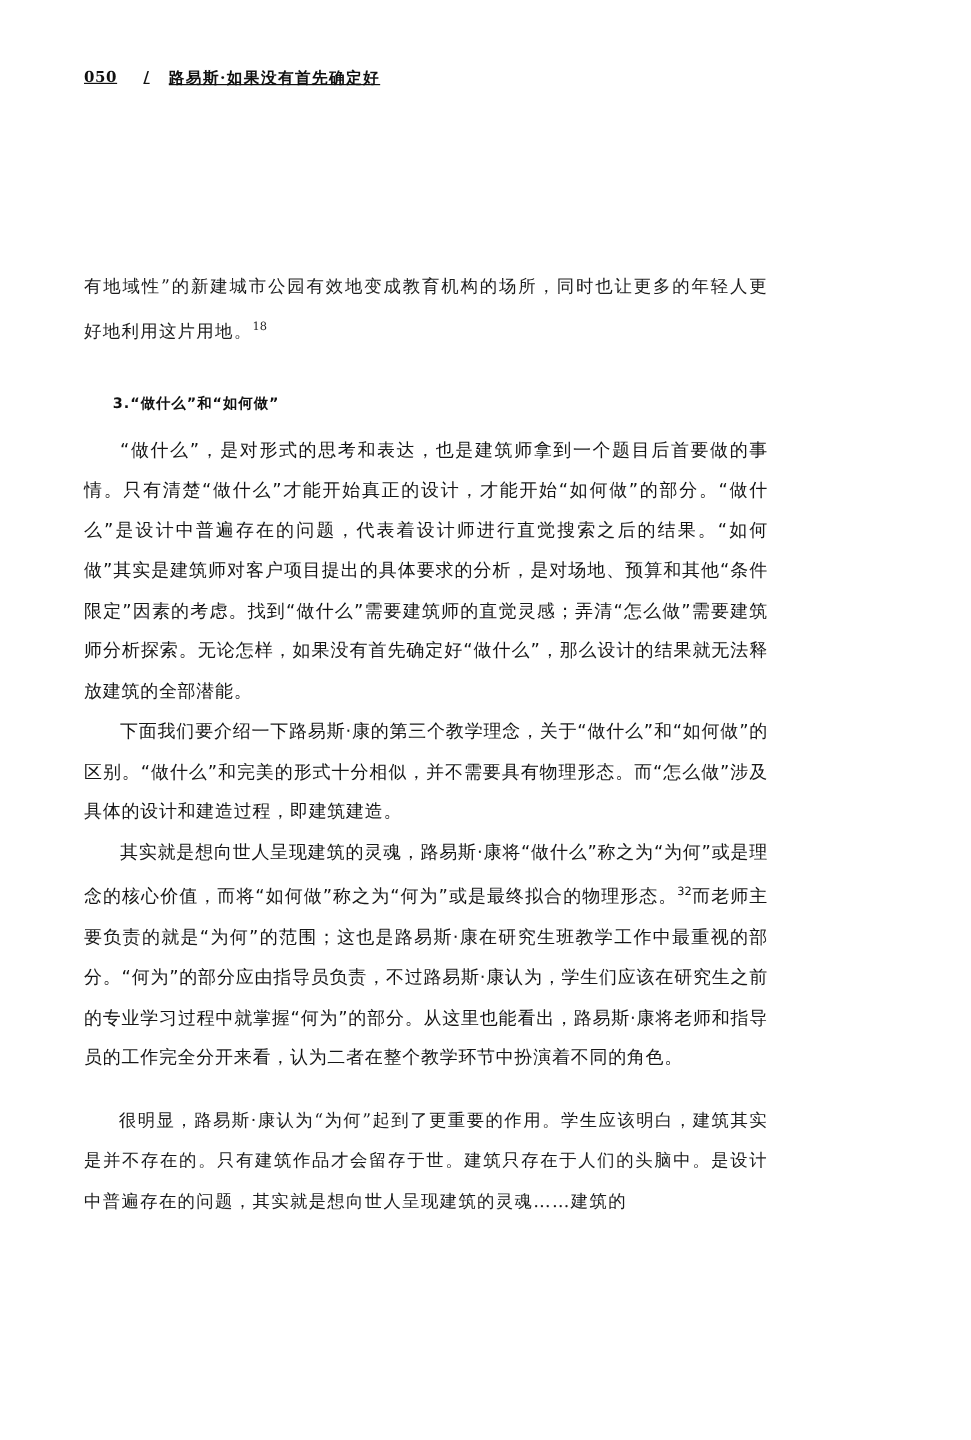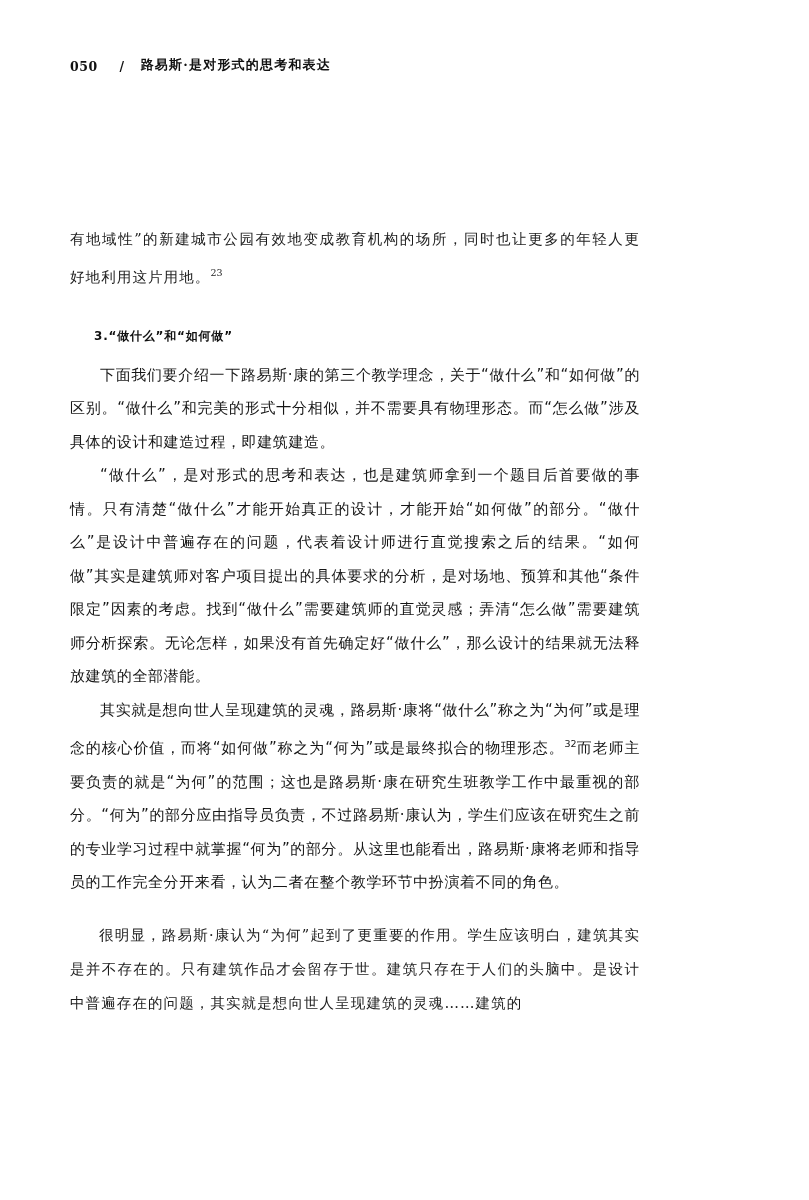--- a/index.html
+++ b/index.html
@@ -21,25 +21,26 @@
     box-sizing: border-box;
     padding: 0;
   }
   
   .runhead {
     position: absolute;
     left: 70px;
     top: 56px;
     width: 600px;
     display: flex;
-    align-items: flex-end;
+    align-items: flex-start;
     font-weight: bold;
     font-size: 12.5px;
     letter-spacing: 0.5px;
     color: #111;
+    text-decoration: underline;
   }
   .runhead .folio {
     font-family: "DejaVu Serif", serif;
     font-size: 12.5px;
     font-weight: bold;
     margin-right: 22px;
   }
   .runhead .slash {
     font-size: 12.5px;
     font-weight: bold;
@@ -107,32 +108,32 @@
   }
 </style>
 </head>
 <body>
 
 <div class="page">
 
   <div class="runhead">
     <span class="folio">050</span>
     <span class="slash">/</span>
-    <span class="chapter">路易斯·是对形式的思考和表达</span>
+    <span class="chapter">路易斯·如果没有首先确定好</span>
   </div>
 
   <div class="body-area">
 
-    <p class="extract"><span>有地域性”的新建城市公园有效地变成教育机构的场所，同时也让更多的年轻人更好地利用这片用地。</span><sup class="fn">23</sup></p>
+    <p class="extract"><span>有地域性”的新建城市公园有效地变成教育机构的场所，同时也让更多的年轻人更好地利用这片用地。</span><sup class="fn">18</sup></p>
 
     <h3 class="section-title">3.“做什么”和“如何做”</h3>
 
+    <p class="para">“做什么”，是对形式的思考和表达，也是建筑师拿到一个题目后首要做的事情。只有清楚“做什么”才能开始真正的设计，才能开始“如何做”的部分。“做什么”是设计中普遍存在的问题，代表着设计师进行直觉搜索之后的结果。“如何做”其实是建筑师对客户项目提出的具体要求的分析，是对场地、预算和其他“条件限定”因素的考虑。找到“做什么”需要建筑师的直觉灵感；弄清“怎么做”需要建筑师分析探索。无论怎样，如果没有首先确定好“做什么”，那么设计的结果就无法释放建筑的全部潜能。</p>
+
     <p class="para">下面我们要介绍一下路易斯·康的第三个教学理念，关于“做什么”和“如何做”的区别。“做什么”和完美的形式十分相似，并不需要具有物理形态。而“怎么做”涉及具体的设计和建造过程，即建筑建造。</p>
-
-    <p class="para">“做什么”，是对形式的思考和表达，也是建筑师拿到一个题目后首要做的事情。只有清楚“做什么”才能开始真正的设计，才能开始“如何做”的部分。“做什么”是设计中普遍存在的问题，代表着设计师进行直觉搜索之后的结果。“如何做”其实是建筑师对客户项目提出的具体要求的分析，是对场地、预算和其他“条件限定”因素的考虑。找到“做什么”需要建筑师的直觉灵感；弄清“怎么做”需要建筑师分析探索。无论怎样，如果没有首先确定好“做什么”，那么设计的结果就无法释放建筑的全部潜能。</p>
 
     <p class="para"><span>其实就是想向世人呈现建筑的灵魂，路易斯·康将“做什么”称之为“为何”或是理念的核心价值，而将“如何做”称之为“何为”或是最终拟合的物理形态。</span><sup class="fn">32</sup><span>而老师主要负责的就是“为何”的范围；这也是路易斯·康在研究生班教学工作中最重视的部分。“何为”的部分应由指导员负责，不过路易斯·康认为，学生们应该在研究生之前的专业学习过程中就掌握“何为”的部分。从这里也能看出，路易斯·康将老师和指导员的工作完全分开来看，认为二者在整个教学环节中扮演着不同的角色。</span></p>
 
     <div class="gap-before-extract"></div>
 
     <p class="extract indented">很明显，路易斯·康认为“为何”起到了更重要的作用。学生应该明白，建筑其实是并不存在的。只有建筑作品才会留存于世。建筑只存在于人们的头脑中。是设计中普遍存在的问题，其实就是想向世人呈现建筑的灵魂……建筑的</p>
 
   </div>
 </div>
 

